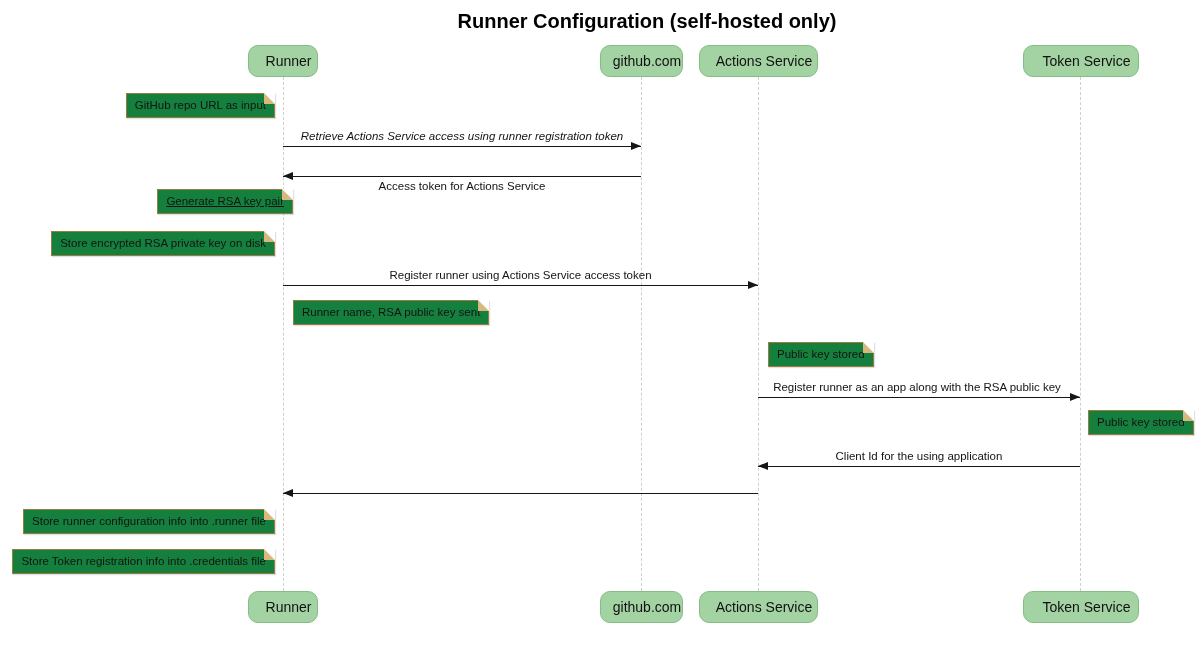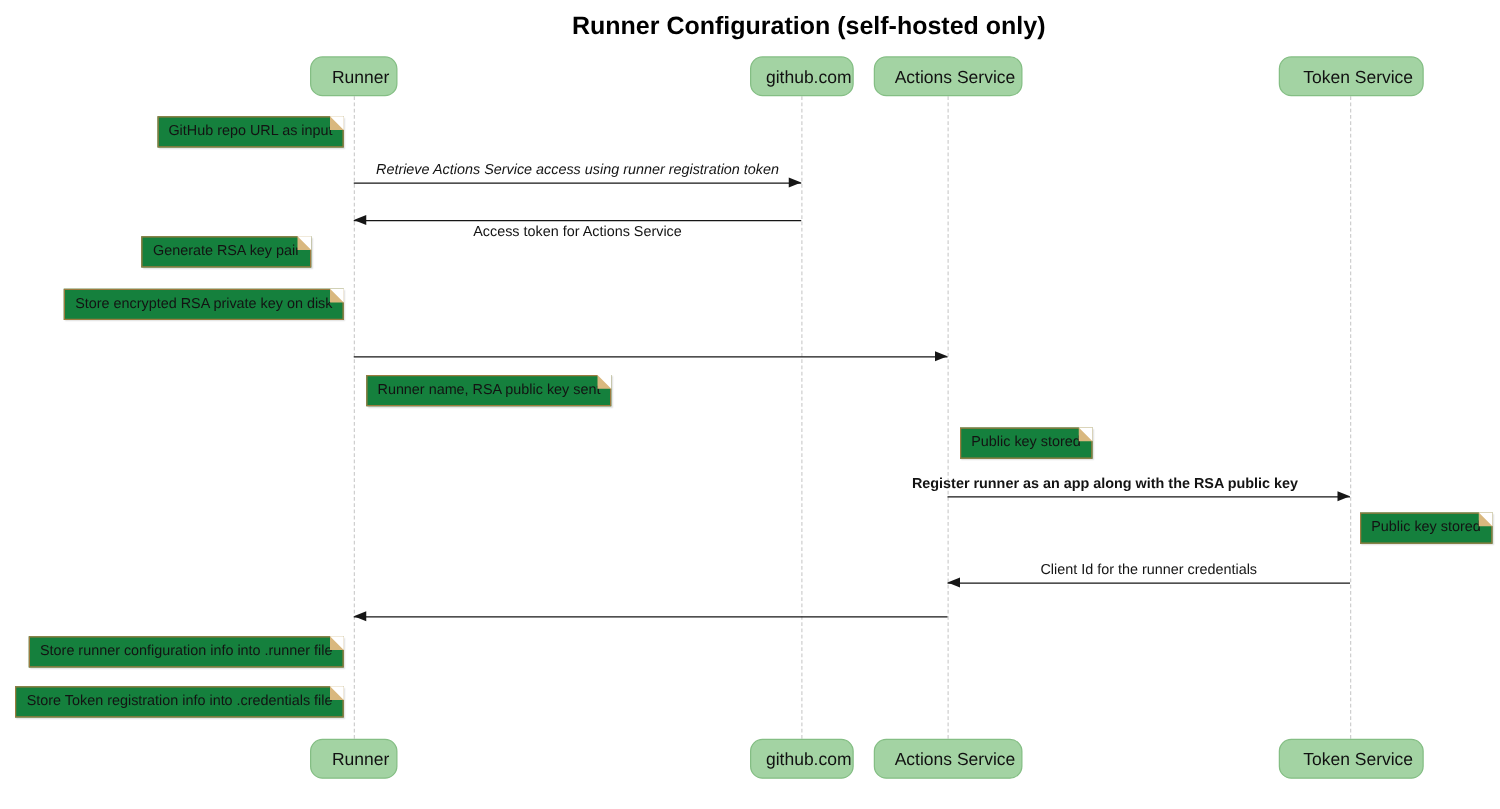--- a/index.html
+++ b/index.html
@@ -71,36 +71,37 @@
   <div class="participant" style="left:1023px; top:591px; width:116px;">Token Service</div>
 
   <div class="msg-label" style="left:283px; width:358px; top:130px;font-style:italic;">Retrieve Actions Service access using runner registration token</div>
   <div class="msg-line" style="left:283px; width:358px; top:146px;"></div>
   <div class="arrow-right" style="left:631px; top:142px;"></div>
 
   <div class="msg-label" style="left:283px; width:358px; top:160px;margin-top:20px;">Access token for Actions Service</div>
   <div class="msg-line" style="left:283px; width:358px; top:176px;"></div>
   <div class="arrow-left" style="left:283px; top:172px;"></div>
 
+  <div class="msg-label" style="left:283px; width:475px; top:269px;">Register runner using Actions Service access token</div>
   <div class="msg-line" style="left:283px; width:475px; top:285px;"></div>
   <div class="arrow-right" style="left:748px; top:281px;"></div>
 
-  <div class="msg-label" style="left:723px; width:322px; top:381px;font-weight:bold;">Register runner as an app along with the RSA public key</div>
+  <div class="msg-label" style="left:756px; width:322px; top:381px;">Register runner as an app along with the RSA public key</div>
   <div class="msg-line" style="left:758px; width:322px; top:397px;"></div>
   <div class="arrow-right" style="left:1070px; top:393px;"></div>
 
-  <div class="msg-label" style="left:758px; width:322px; top:450px;">Client Id for the runner credentials</div>
+  <div class="msg-label" style="left:758px; width:322px; top:450px;">Client Id for the using application</div>
   <div class="msg-line" style="left:758px; width:322px; top:466px;"></div>
   <div class="arrow-left" style="left:758px; top:462px;"></div>
 
   <div class="msg-line" style="left:283px; width:475px; top:493px;"></div>
   <div class="arrow-left" style="left:283px; top:489px;"></div>
 
   <div class="note" style="right:925px; top:93px;">GitHub repo URL as input</div>
-  <div class="note" style="right:951px; top:189px;">Generate RSA key pair</div>
+  <div class="note" style="right:907px; top:189px;text-decoration:underline;">Generate RSA key pair</div>
   <div class="note" style="right:925px; top:231px;">Store encrypted RSA private key on disk</div>
   <div class="note" style="left:293px;  top:300px;">Runner name, RSA public key sent</div>
   <div class="note" style="left:768px;  top:342px;">Public key stored</div>
   <div class="note" style="left:1088px; top:410px;">Public key stored</div>
   <div class="note" style="right:925px; top:549px;">Store Token registration info into .credentials file</div>
   <div class="note" style="right:925px; top:509px;">Store runner configuration info into .runner file</div>
 
 </div>
 
 </body></html>

